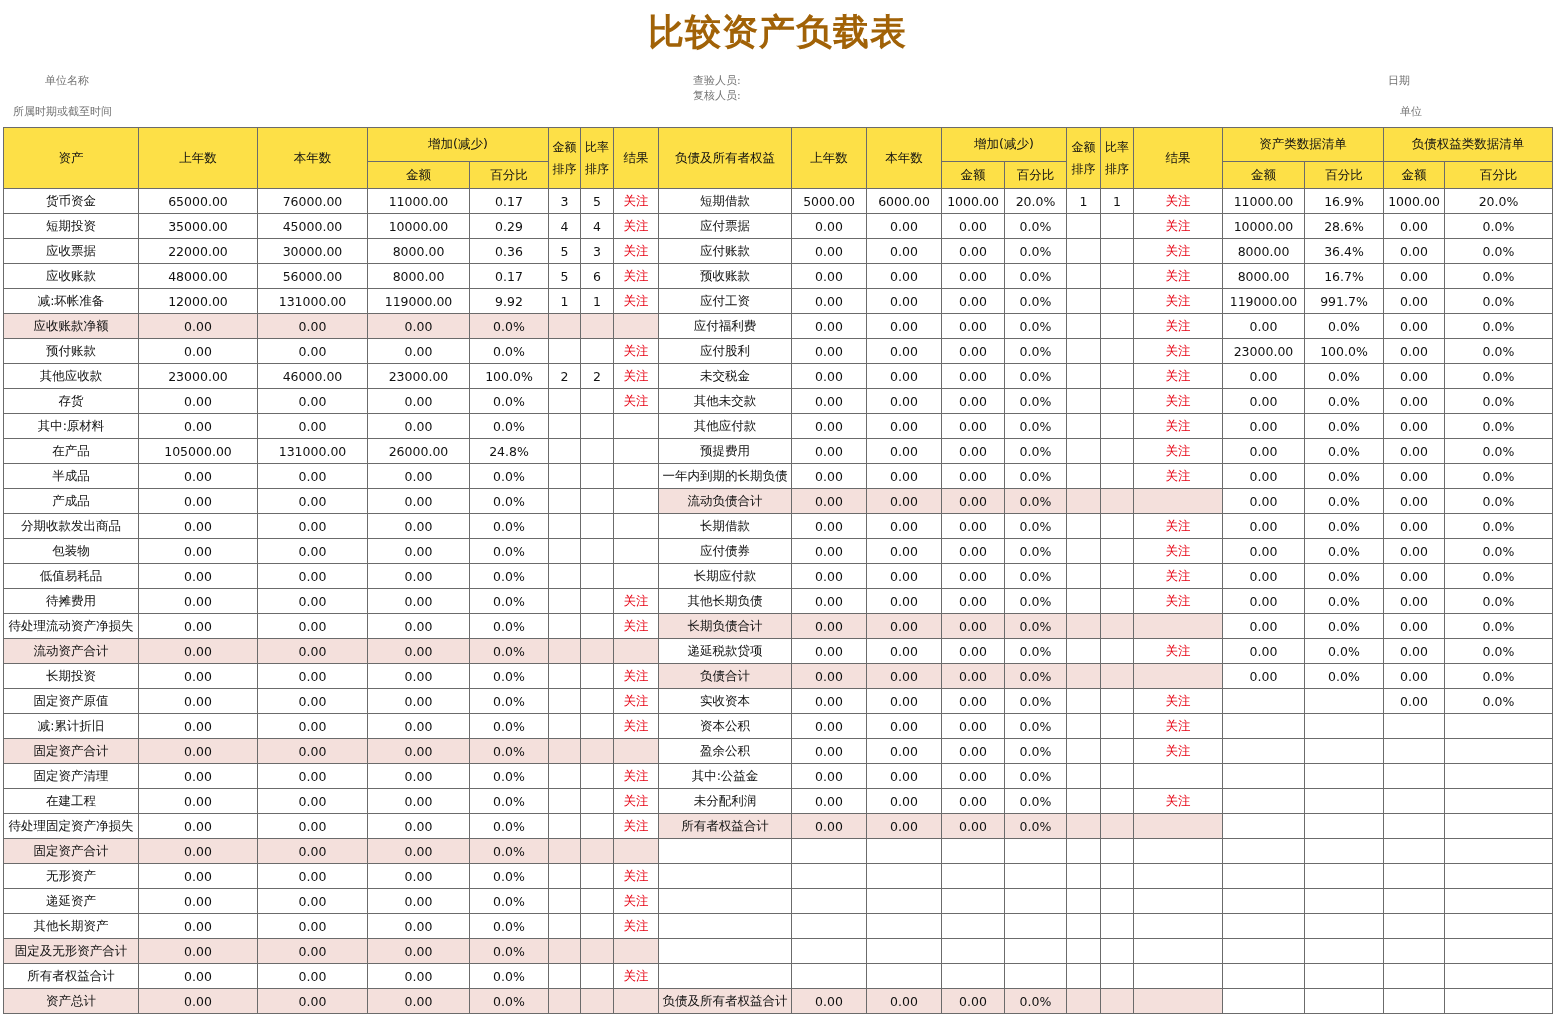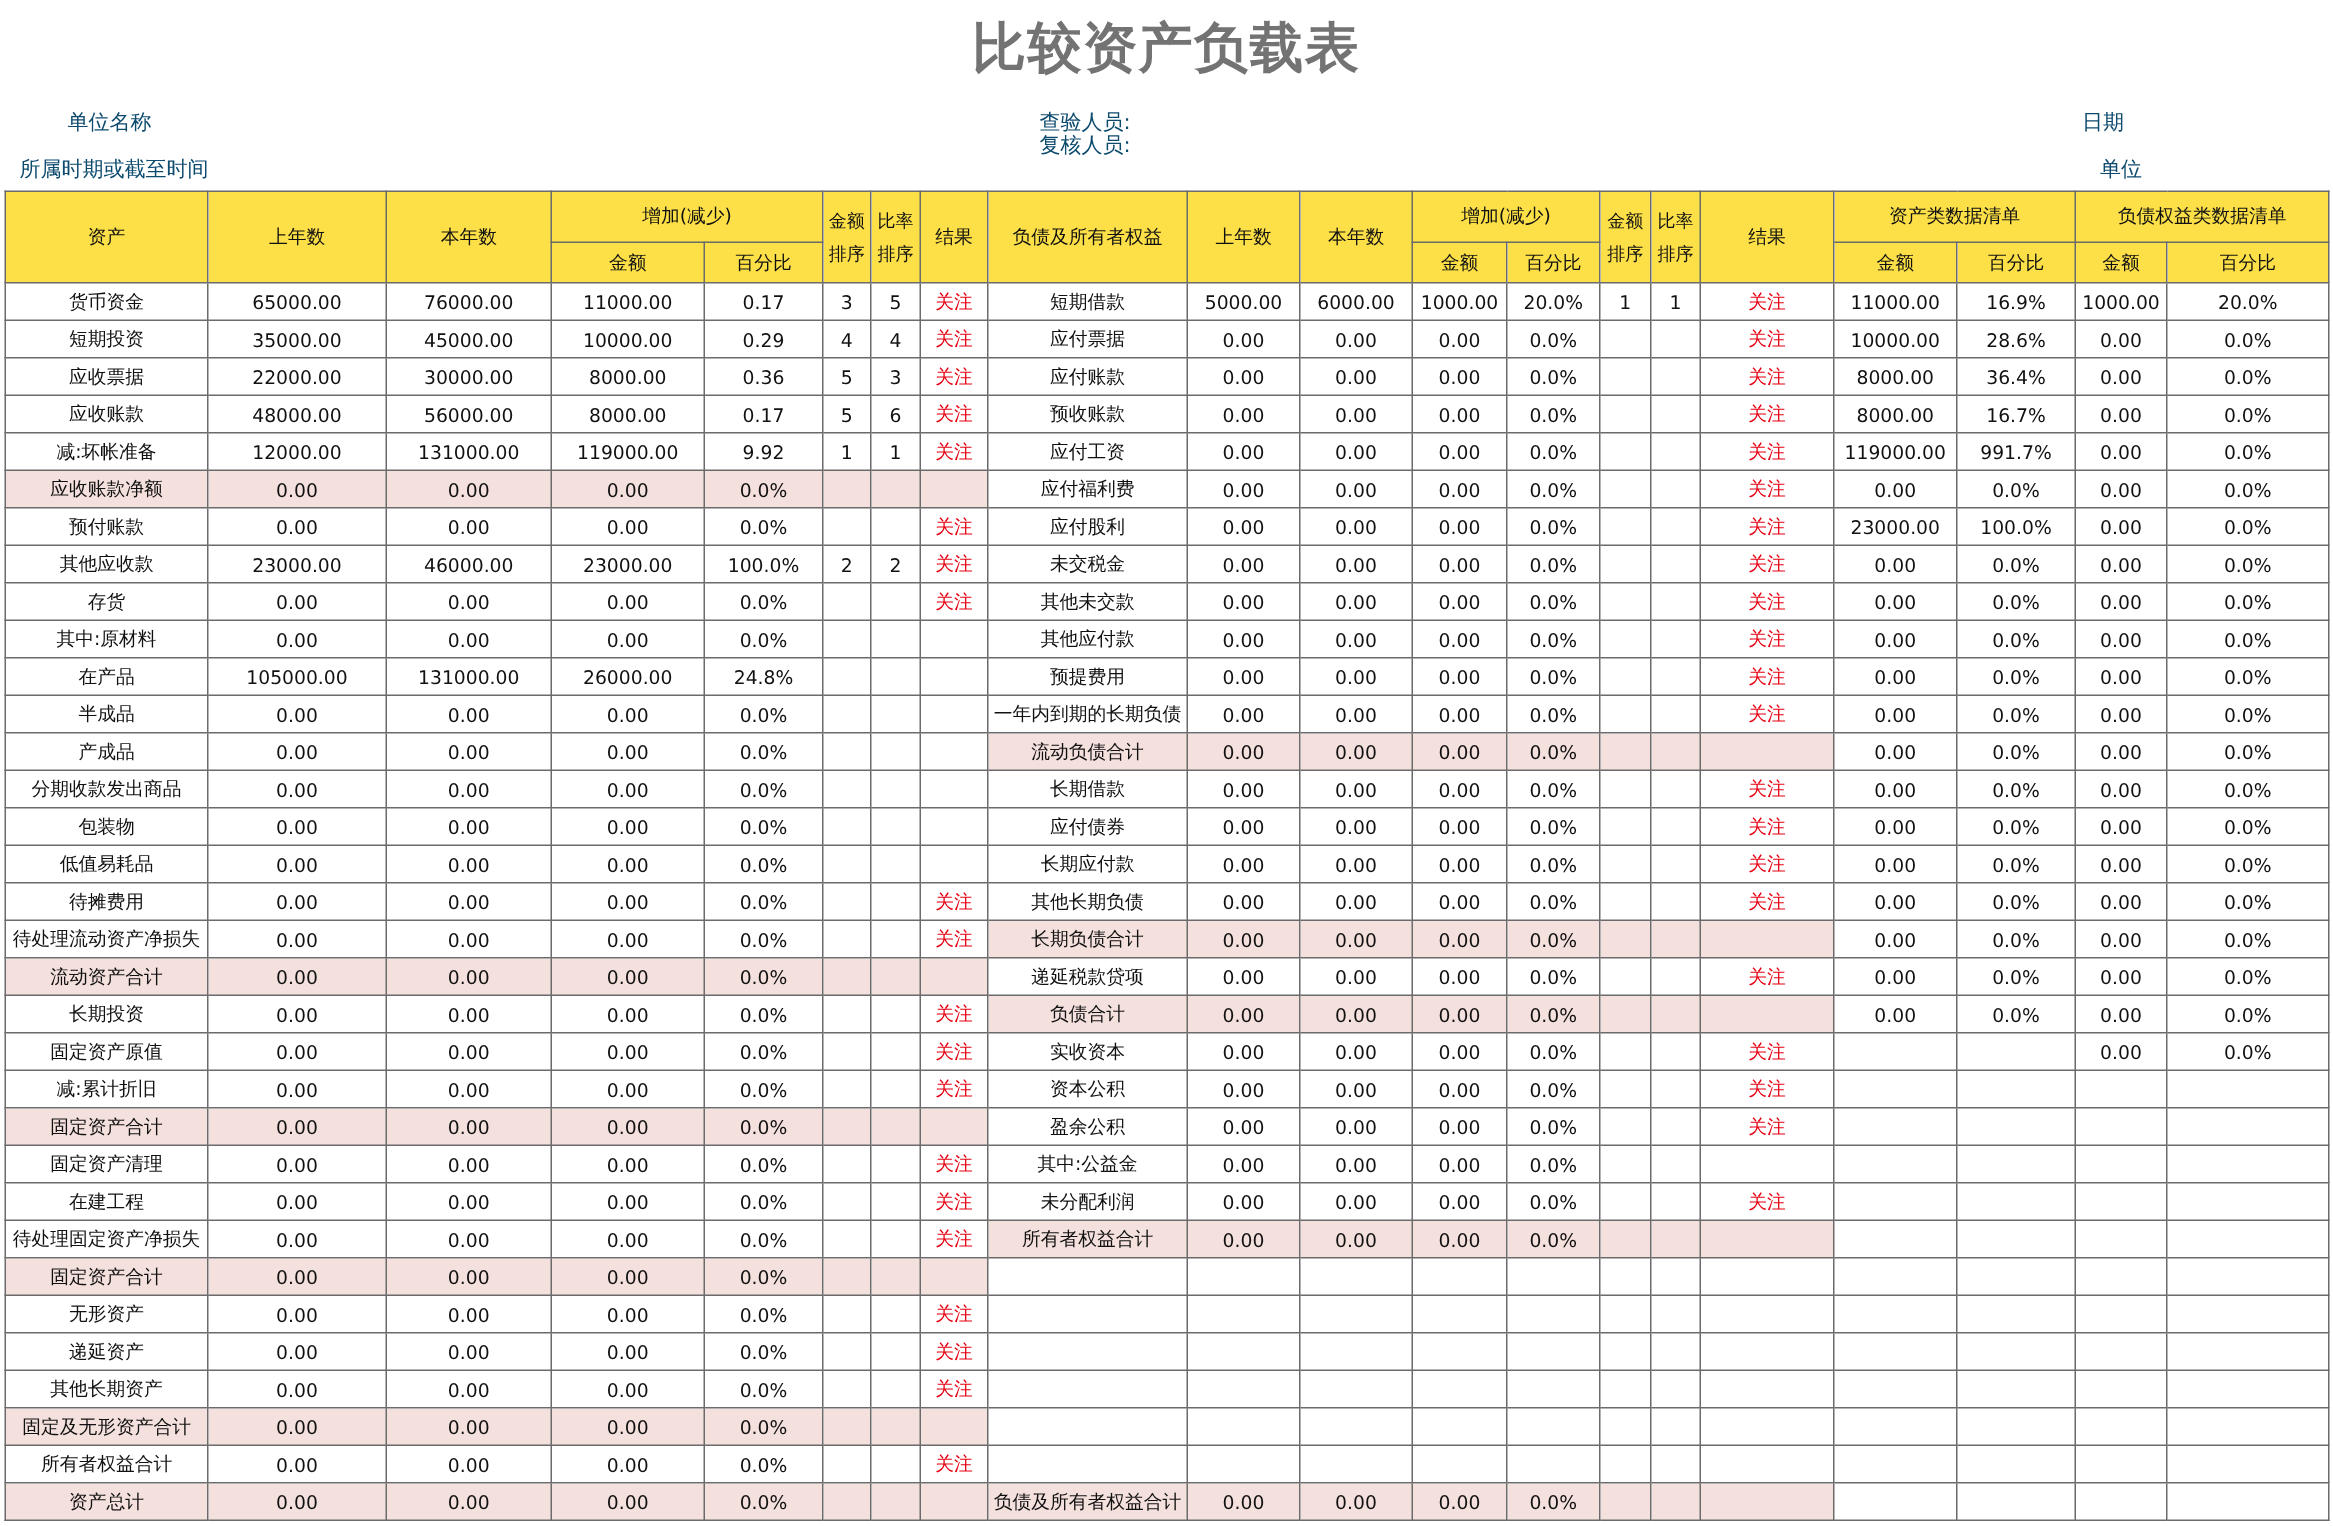--- a/index.html
+++ b/index.html
@@ -1,20 +1,20 @@
 <!DOCTYPE html>
 <html><head>
 <meta charset="utf-8">
 <style>
   html, body { margin:0; padding:0; background:#ffffff; }
   body { width:1555px; height:1017px; position:relative; overflow:hidden;
          font-family:"DejaVu Sans","Liberation Sans",sans-serif; color:#111; }
   .title { position:absolute; left:0; width:1555px; top:8px; text-align:center;
-           font-size:36px; font-weight:bold; color:#737373; letter-spacing:1px; }
-  .meta { position:absolute; font-size:14px; color:#0c4a6e; }
+           font-size:36px; font-weight:bold; color:#a16207; letter-spacing:1px; }
+  .meta { position:absolute; font-size:11px; color:#737373; }
   table.sheet { position:absolute; left:3px; top:127px; border-collapse:collapse;
                 table-layout:fixed; font-size:12.5px; }
   table.sheet td { border:1px solid #6b6b6b; height:24px; padding:0; text-align:center;
                    vertical-align:middle; white-space:nowrap; overflow:hidden; }
   table.sheet tr.h1 td { height:33px; }
   table.sheet tr.h2 td { height:26px; }
   .hd { background:#fde047; }
   .tot { background:#f4e0dc; }
   .warn { color:#e60012; }
   .lbl { font-size:12.5px; }

